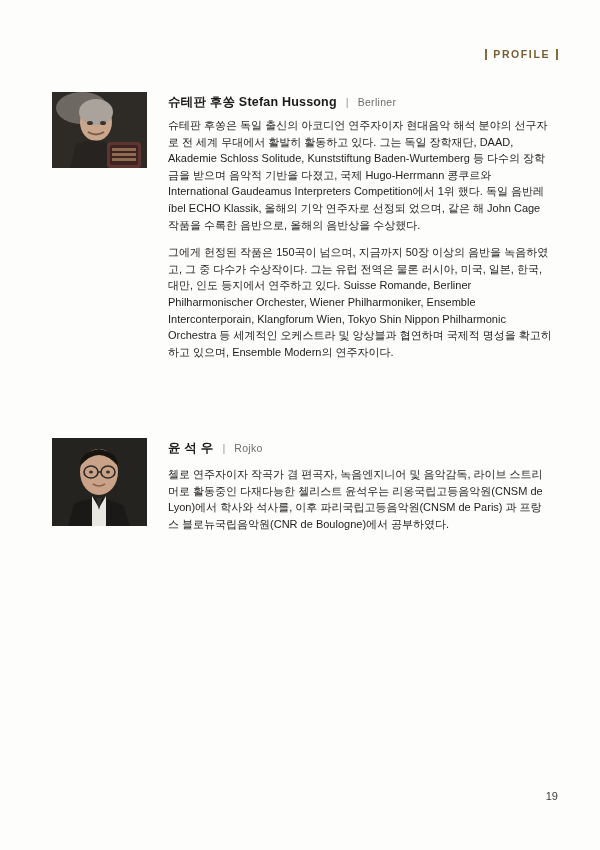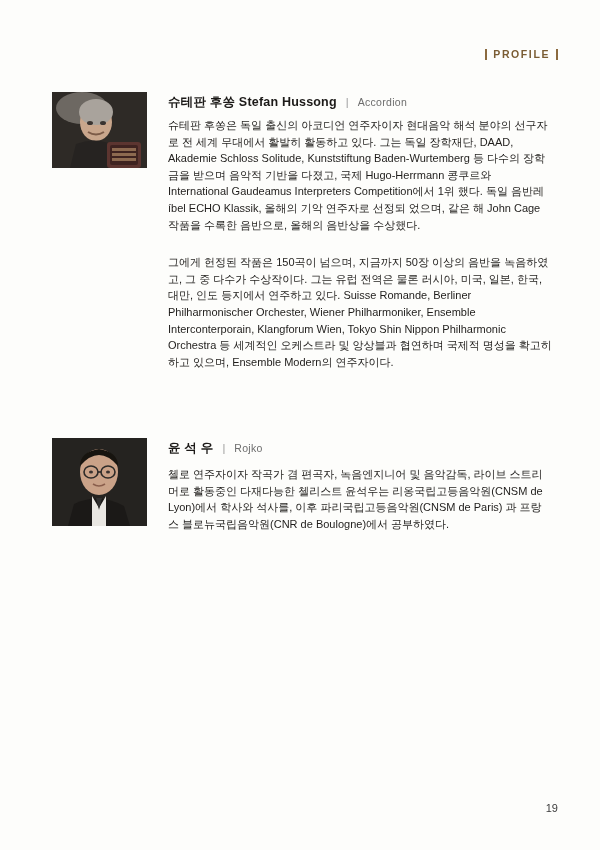--- a/index.html
+++ b/index.html
@@ -102,27 +102,27 @@
     font-size: 11px;
     line-height: 16.6px;
     color: #1f1d1b;
     text-align: left;
     word-break: break-word;
   }
   .body-1 { top: 25px; }
   .body-2 { top: 28px; }
 
   .para { margin: 0 0 0 0; }
-  .para + .para { margin-top: 21px; }
+  .para + .para { margin-top: 11px; }
 
   
   .page-number {
     position: absolute;
     right: 42px;
-    bottom: 36px;
+    bottom: 48px;
     font-size: 11px;
     color: #3b3b3b;
   }
 </style>
 </head>
 <body>
 
 <div class="page">
 
   <div class="header">
@@ -146,21 +146,21 @@
         <rect x="55" y="50" width="34" height="26" rx="3" fill="#5c3530"></rect>
         <rect x="58" y="53" width="28" height="20" rx="2" fill="#3f2320"></rect>
         <rect x="60" y="56" width="24" height="3" fill="#8d6a50"></rect>
         <rect x="60" y="61" width="24" height="3" fill="#8d6a50"></rect>
         <rect x="60" y="66" width="24" height="3" fill="#8d6a50"></rect>
       </svg>
     </div>
     <div class="name-row">
       <span class="name">슈테판 후쏭 Stefan Hussong</span>
       <span class="name-sep">|</span>
-      <span class="instrument">Accordion</span>
+      <span class="instrument">Berliner</span>
     </div>
     <div class="body-text body-1">
       <p class="para">슈테판 후쏭은 독일 출신의 아코디언 연주자이자 현대음악 해석 분야의 선구자로 전 세계 무대에서 활발히 활동하고 있다. 그는 독일 장학재단, DAAD, Akademie Schloss Solitude, Kunststiftung Baden-Wurtemberg 등 다수의 장학금을 받으며 음악적 기반을 다졌고, 국제 Hugo-Herrmann 콩쿠르와 International Gaudeamus Interpreters Competition에서 1위 했다. 독일 음반레íbel ECHO Klassik, 올해의 기악 연주자로 선정되 었으며, 같은 해 John Cage 작품을 수록한 음반으로, 올해의 음반상을 수상했다.</p>
       <p class="para">그에게 헌정된 작품은 150곡이 넘으며, 지금까지 50장 이상의 음반을 녹음하였고, 그 중 다수가 수상작이다. 그는 유럽 전역은 물론 러시아, 미국, 일본, 한국, 대만, 인도 등지에서 연주하고 있다. Suisse Romande, Berliner Philharmonischer Orchester, Wiener Philharmoniker, Ensemble Interconterporain, Klangforum Wien, Tokyo Shin Nippon Philharmonic Orchestra 등 세계적인 오케스트라 및 앙상블과 협연하며 국제적 명성을 확고히 하고 있으며, Ensemble Modern의 연주자이다.</p>
     </div>
   </div>
 
   <div class="profile profile-2">
     <div class="photo photo-2">
       <svg width="95" height="88" viewBox="0 0 95 88">

